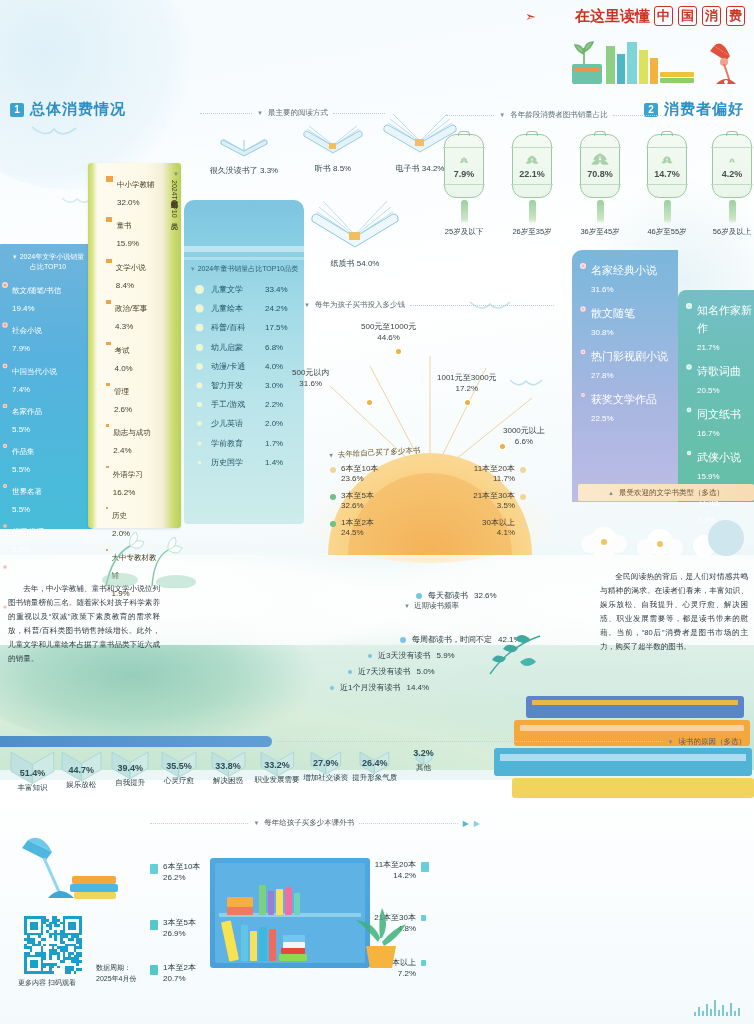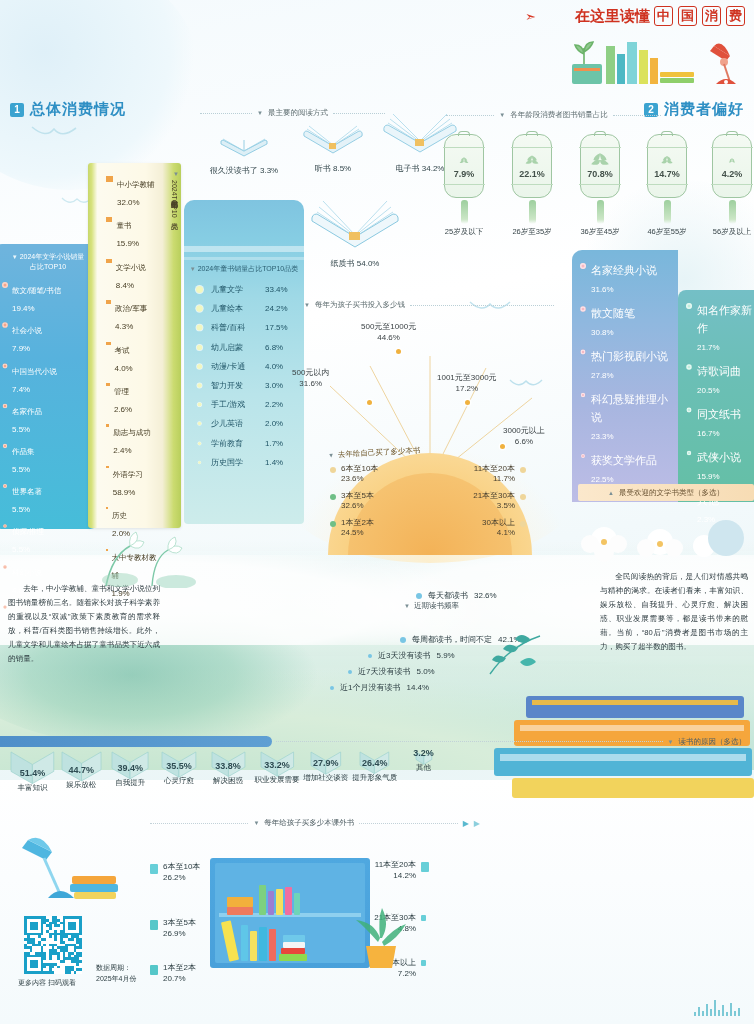--- a/index.html
+++ b/index.html
@@ -432,21 +432,21 @@
         <div class="yrow">
           <span class="ysq" style="width:3.9px;height:3.1px"></span>
           <span><span class="t">管理</span><br><span class="v">2.6%</span></span>
         </div>
         <div class="yrow">
           <span class="ysq" style="width:3.3px;height:2.6px"></span>
           <span><span class="t">励志与成功</span><br><span class="v">2.4%</span></span>
         </div>
         <div class="yrow">
           <span class="ysq" style="width:2.7px;height:2.1px"></span>
-          <span><span class="t">外语学习</span><br><span class="v">58.9%</span></span>
+          <span><span class="t">外语学习</span><br><span class="v">16.2%</span></span>
         </div>
         <div class="yrow">
           <span class="ysq" style="width:2.0px;height:2.0px"></span>
           <span><span class="t">历史</span><br><span class="v">2.0%</span></span>
         </div>
         <div class="yrow">
           <span class="ysq" style="width:1.5px;height:2.0px"></span>
           <span><span class="t">大中专教材教辅</span><br><span class="v">1.9%</span></span>
         </div>
       </div>
@@ -653,24 +653,20 @@
           <span class="pdot " style="transform:scale(1.00)"></span>
           <span><span class="t">名家经典小说</span><br><span class="v">31.6%</span></span>
         </div>
         <div class="prow">
           <span class="pdot " style="transform:scale(0.91)"></span>
           <span><span class="t">散文随笔</span><br><span class="v">30.8%</span></span>
         </div>
         <div class="prow">
           <span class="pdot " style="transform:scale(0.82)"></span>
           <span><span class="t">热门影视剧小说</span><br><span class="v">27.8%</span></span>
-        </div>
-        <div class="prow">
-          <span class="pdot " style="transform:scale(0.73)"></span>
-          <span><span class="t">科幻悬疑推理小说</span><br><span class="v">23.3%</span></span>
         </div>
         <div class="prow">
           <span class="pdot " style="transform:scale(0.64)"></span>
           <span><span class="t">获奖文学作品</span><br><span class="v">22.5%</span></span>
         </div>
       </div>
   </div>
   <div class="pref-right">
     <div id="pref-right-list">
         <div class="prow">

